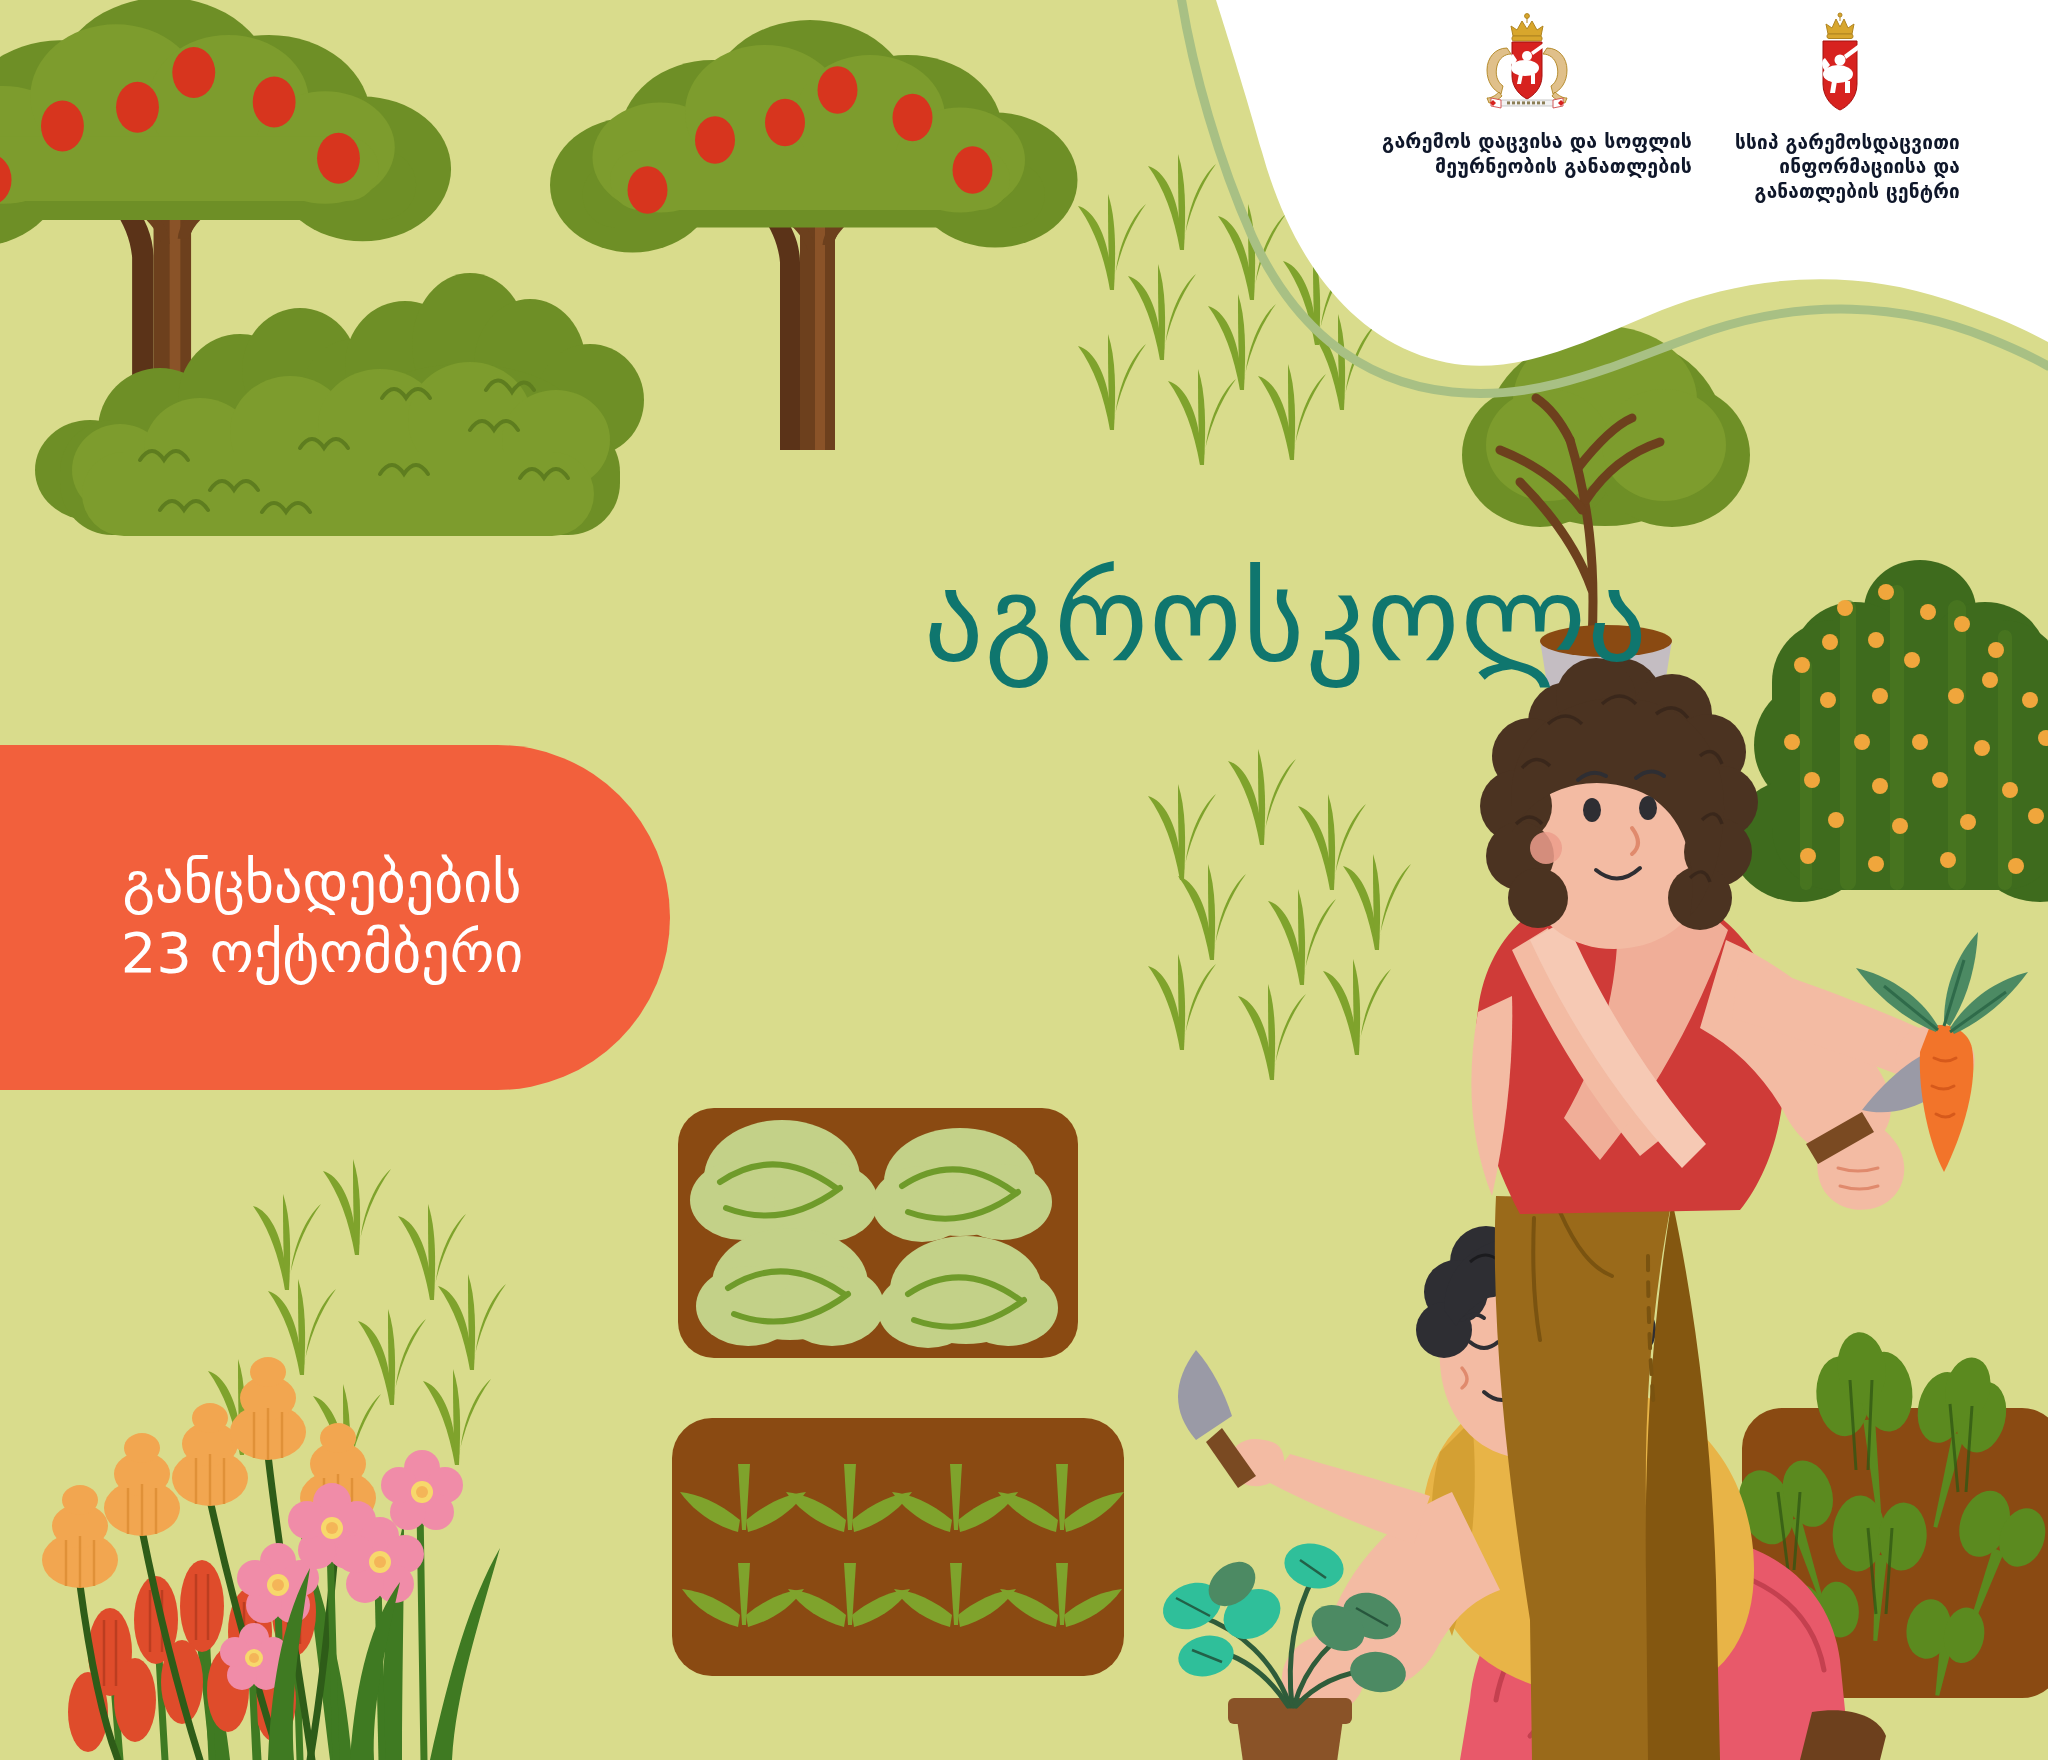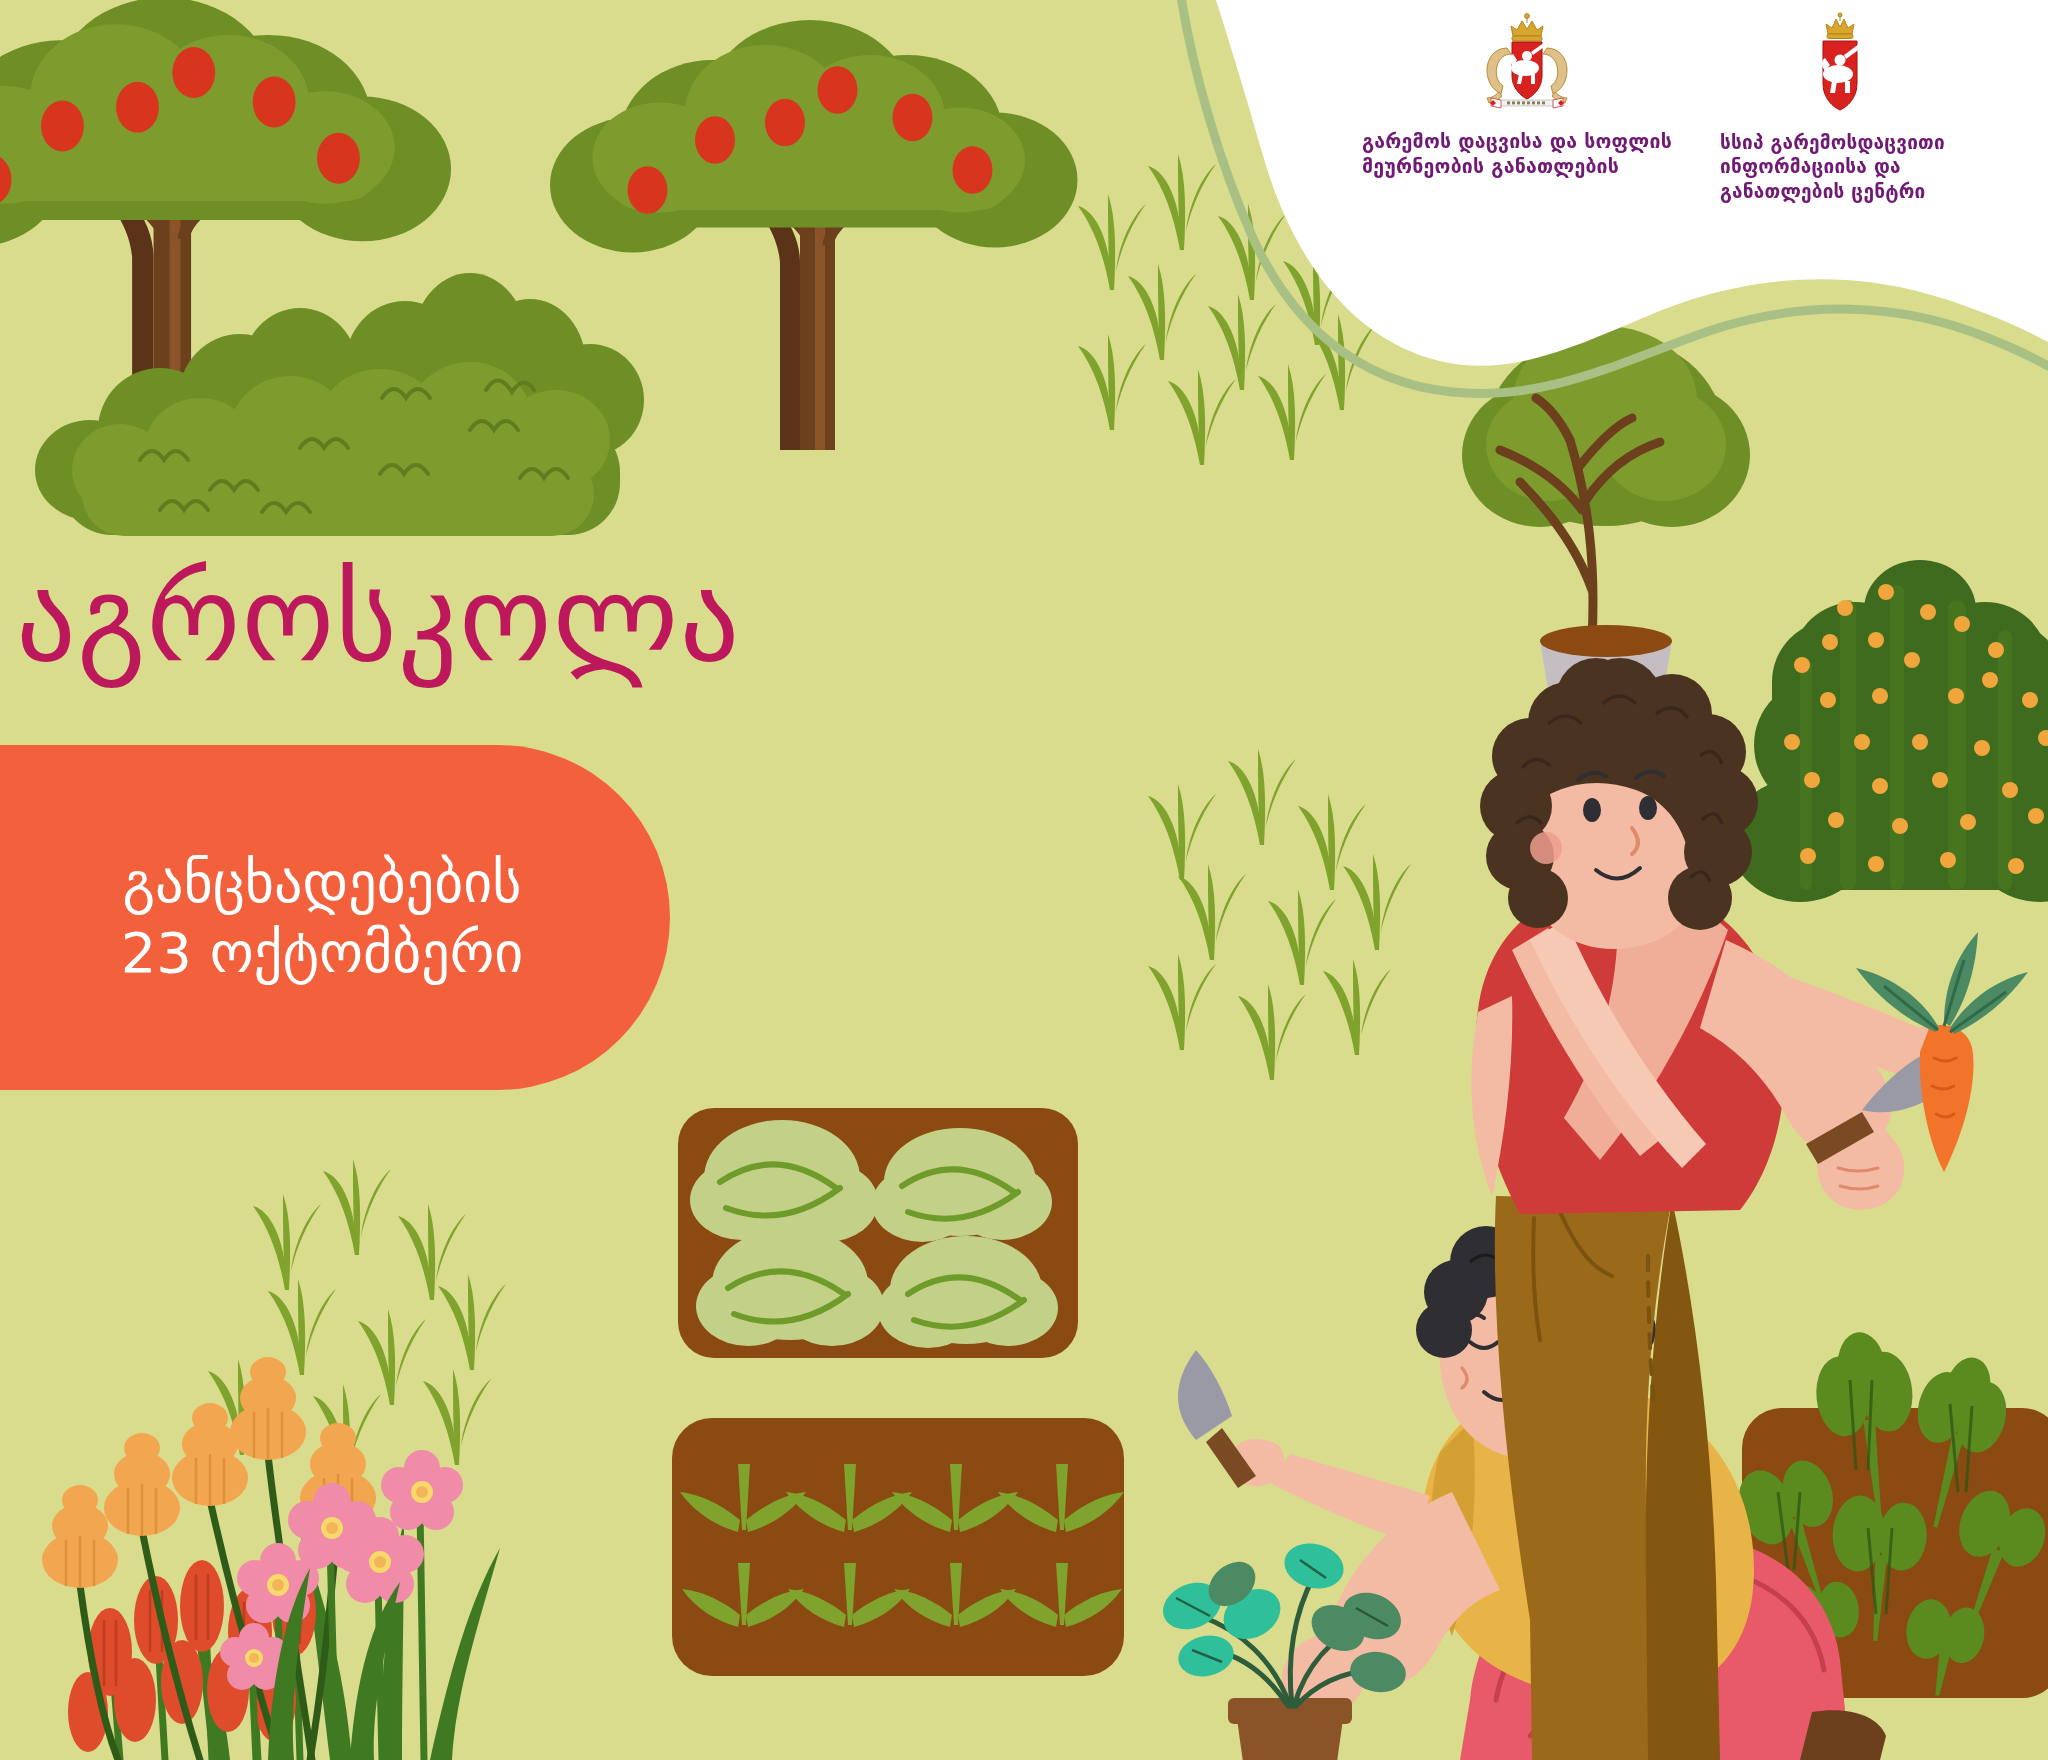--- a/index.html
+++ b/index.html
@@ -7,32 +7,32 @@
   #poster{
     position:relative;width:2048px;height:1760px;overflow:hidden;
     background:#d9dc8c;
   }
   .layer{position:absolute;top:0;left:0;width:2048px;height:1760px;}
   svg.layer{display:block;}
 
   
   #header-band{position:absolute;top:0;left:1100px;width:948px;height:330px;z-index:30;pointer-events:none;}
   .logo-block{
-    position:absolute;text-align:left;color:#701a75;
+    position:absolute;text-align:right;color:#0f172a;
     font-weight:bold;line-height:1.28;letter-spacing:.2px;
   }
   #logo-ministry{left:262px;top:8px;width:330px;font-size:19.5px;}
   #logo-center{left:620px;top:8px;width:240px;font-size:19px;}
   .crest{display:block;margin:0 auto 14px auto;}
   .logo-text{display:block;}
 
   
   #main-title{
-    position:absolute;left:16px;top:560px;width:1640px;text-align:left;
-    font-size:118px;color:#be185d;letter-spacing:1px;z-index:25;
+    position:absolute;left:8px;top:560px;width:1640px;text-align:right;
+    font-size:118px;color:#0f766e;letter-spacing:1px;z-index:25;
     font-family:"DejaVu Sans","Liberation Sans",sans-serif;font-weight:400;
     line-height:1;
   }
 
   
   #deadline-banner{
     position:absolute;left:-60px;top:745px;width:730px;height:345px;
     background:#f2603c;border-radius:0 180px 180px 0;z-index:26;
     display:flex;align-items:center;justify-content:center;
   }

